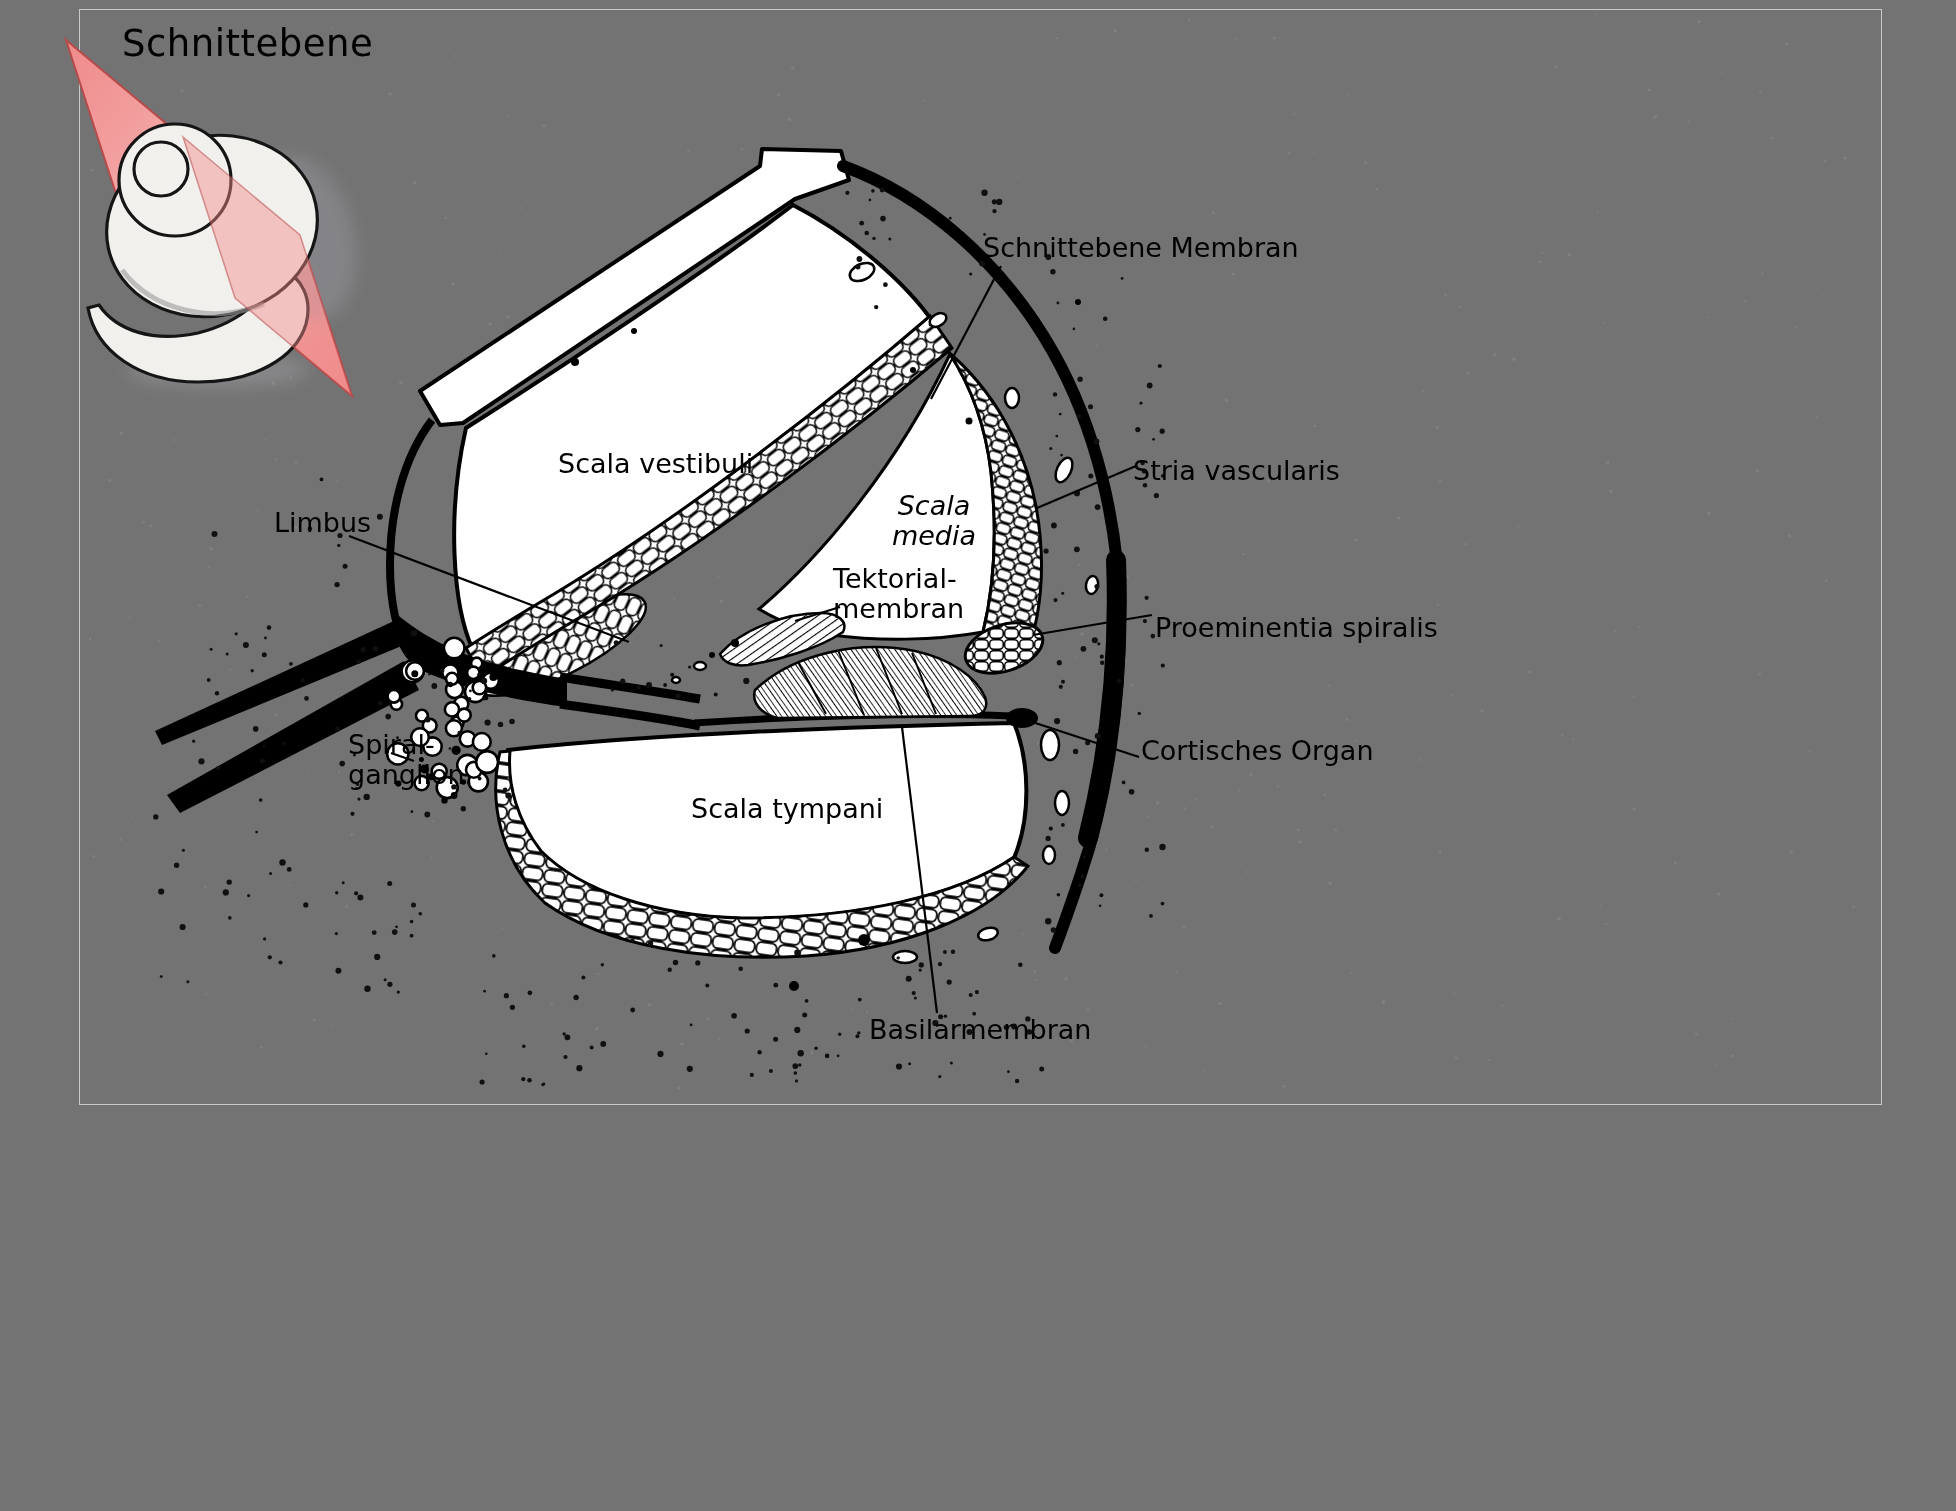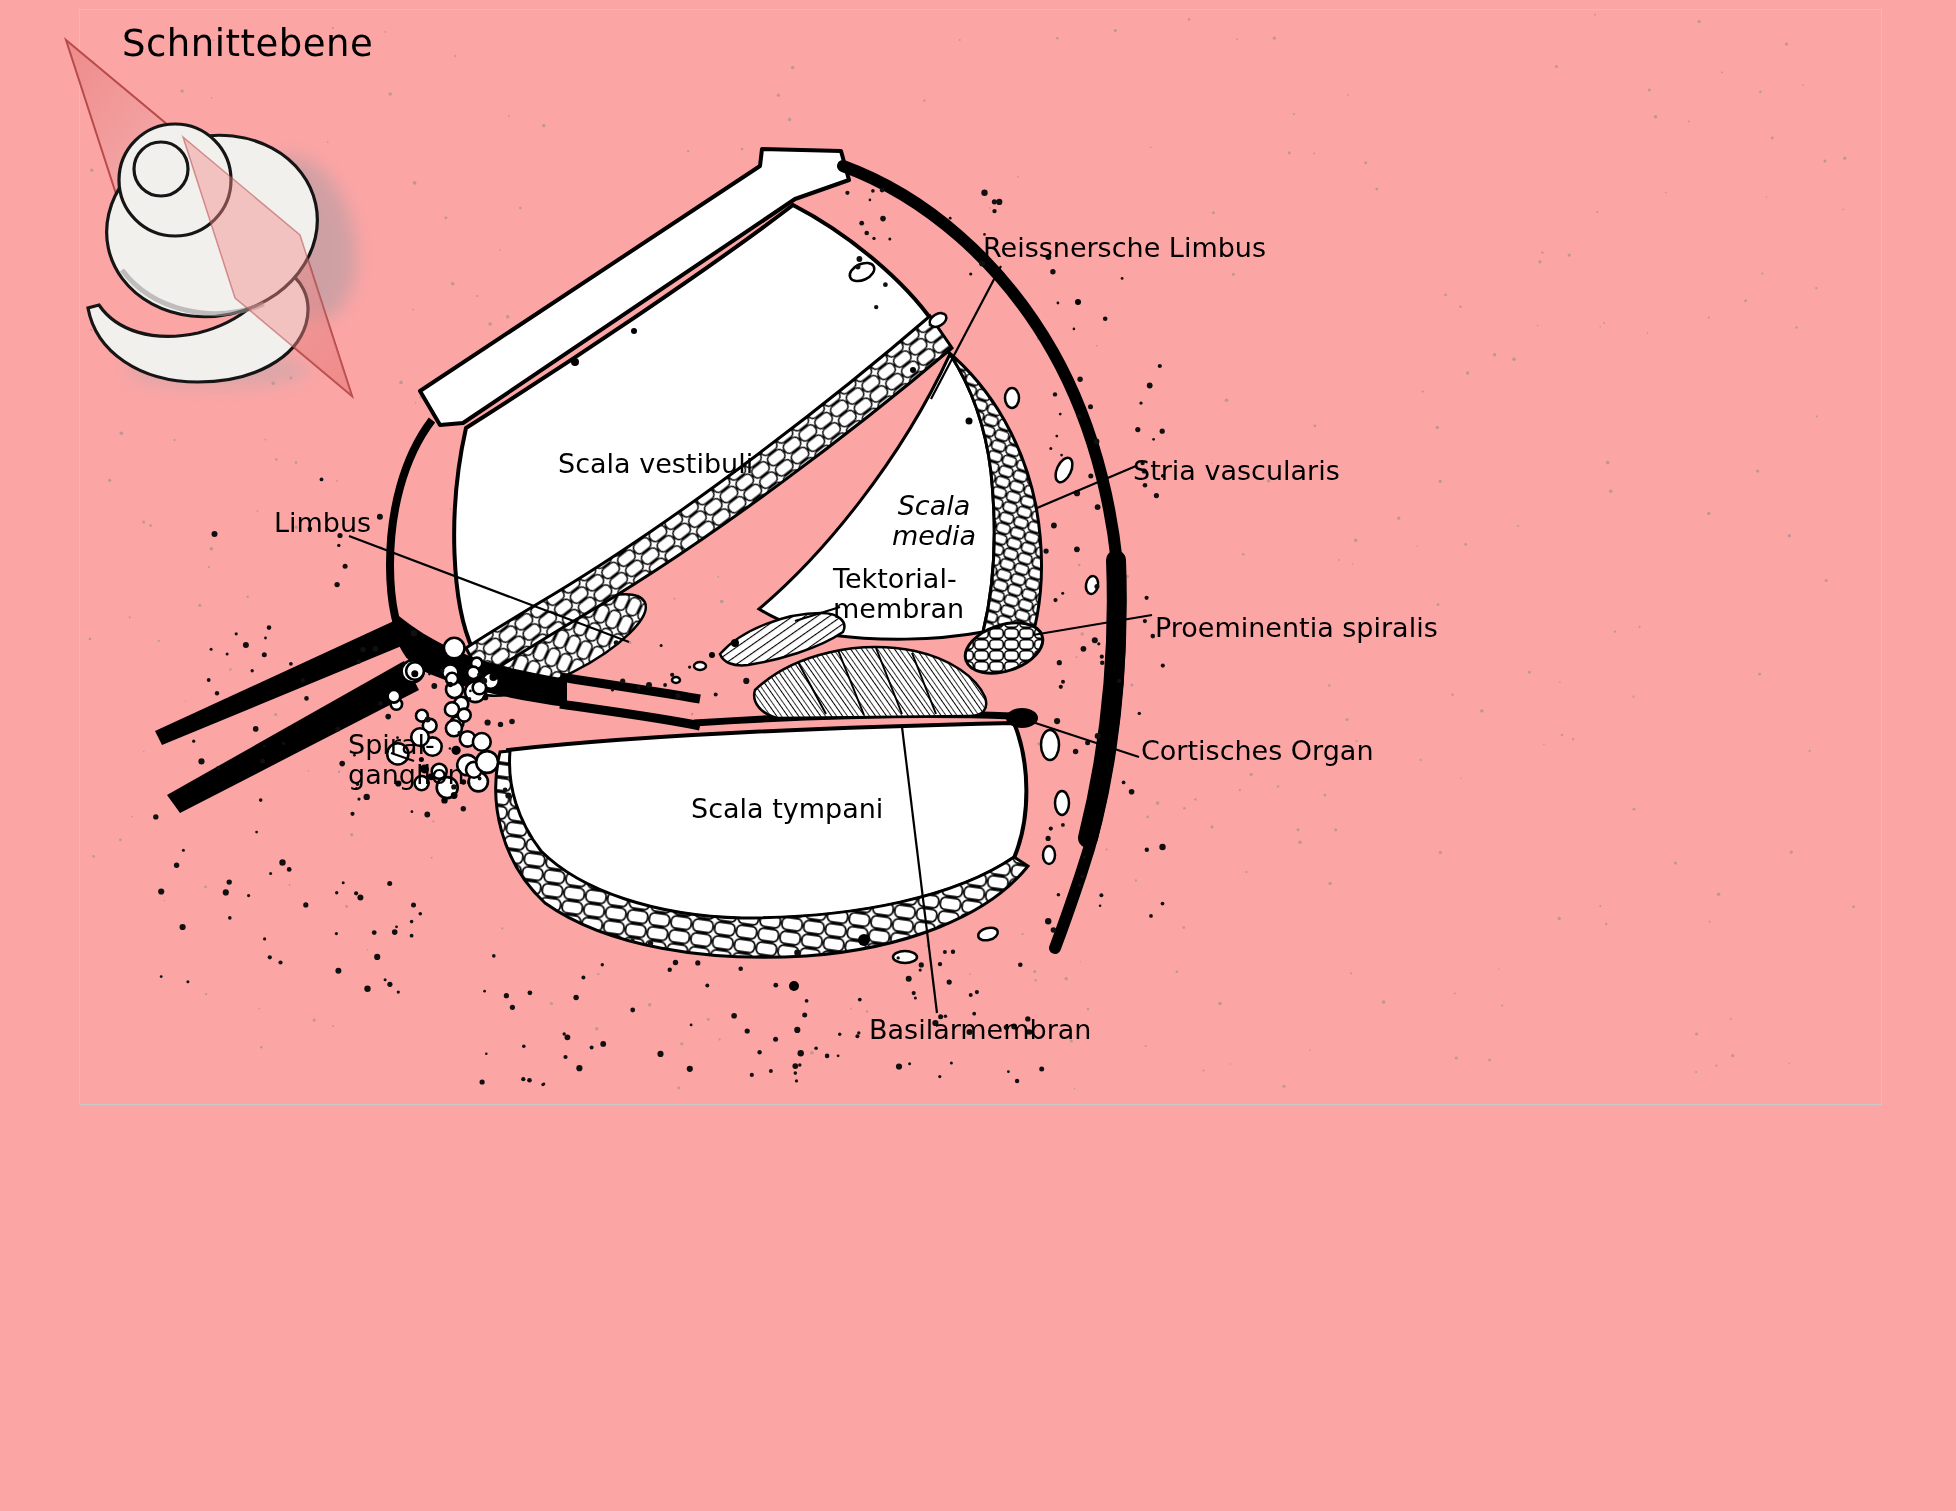--- a/index.html
+++ b/index.html
@@ -3,21 +3,21 @@
 <meta charset="utf-8">
 <style>
   :root{
     --pink:#ef8a8a;
     --pink-light:#f7b9b9;
     --plane-edge:#b84a4a;
     --ink:#000000;
   }
   html,body{margin:0;padding:0;background:#fff;}
   .stage{
-    position:relative;width:1956px;height:1511px;background:#fca5a5;
+    position:relative;width:1956px;height:1511px;background:#737373;
     font-family:"DejaVu Sans","Liberation Sans",sans-serif;color:var(--ink);
     overflow:hidden;
   }
   .frame{position:absolute;left:79px;top:9px;width:1801px;height:1094px;border:1px solid #c9c9c9;}
   .title{
     position:absolute;left:122px;top:22px;margin:0;
     font-size:37px;font-weight:400;letter-spacing:.5px;color:#000;z-index:5;
   }
   svg.art{position:absolute;left:0;top:0;width:1956px;height:1511px;}
   .label{
@@ -812,21 +812,21 @@
       <line x1="349" y1="536" x2="629" y2="642"></line>
       <line x1="840" y1="607" x2="795" y2="621"></line>
       <line x1="1152" y1="615" x2="1033" y2="635"></line>
       <line x1="1139" y1="757" x2="1008" y2="714"></line>
       <line x1="937" y1="1013" x2="902" y2="727"></line>
       <line x1="391" y1="753" x2="414" y2="761"></line>
     </g>
   </svg>
 
   <div class="label" style="left:983px;top:233px;">
-    <span>Reissnersche Limbus</span>
+    <span>Schnittebene Membran</span>
   </div>
   <div class="label" style="left:558px;top:449px;">
     <span>Scala vestibuli</span>
   </div>
   <div class="label" style="left:1133px;top:440px;margin-top:16px;">
     <span>Stria vascularis</span>
   </div>
   <div class="label center" style="left:872px;top:491px;width:124px;font-style:italic;">
     <span>Scala</span>
     <span>media</span>

